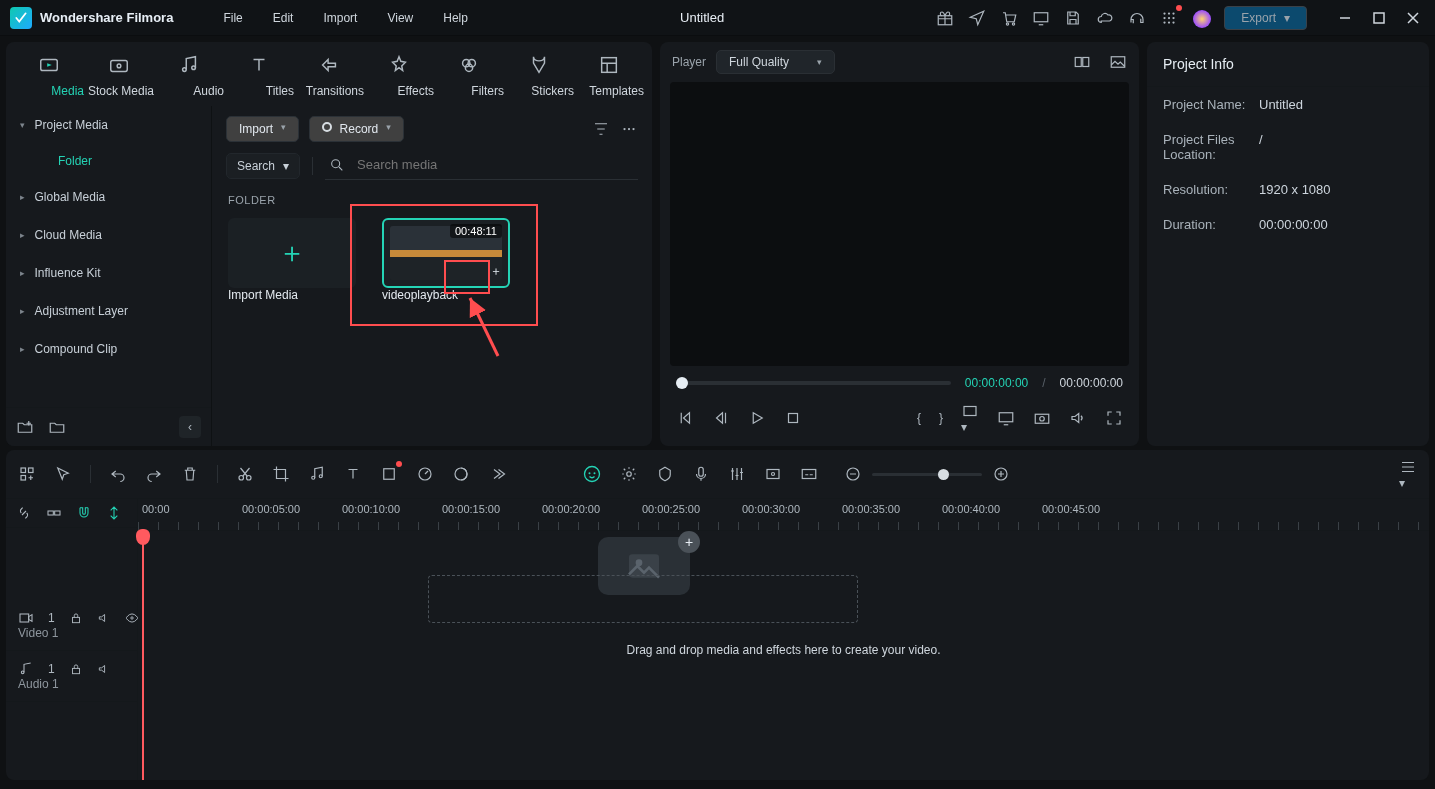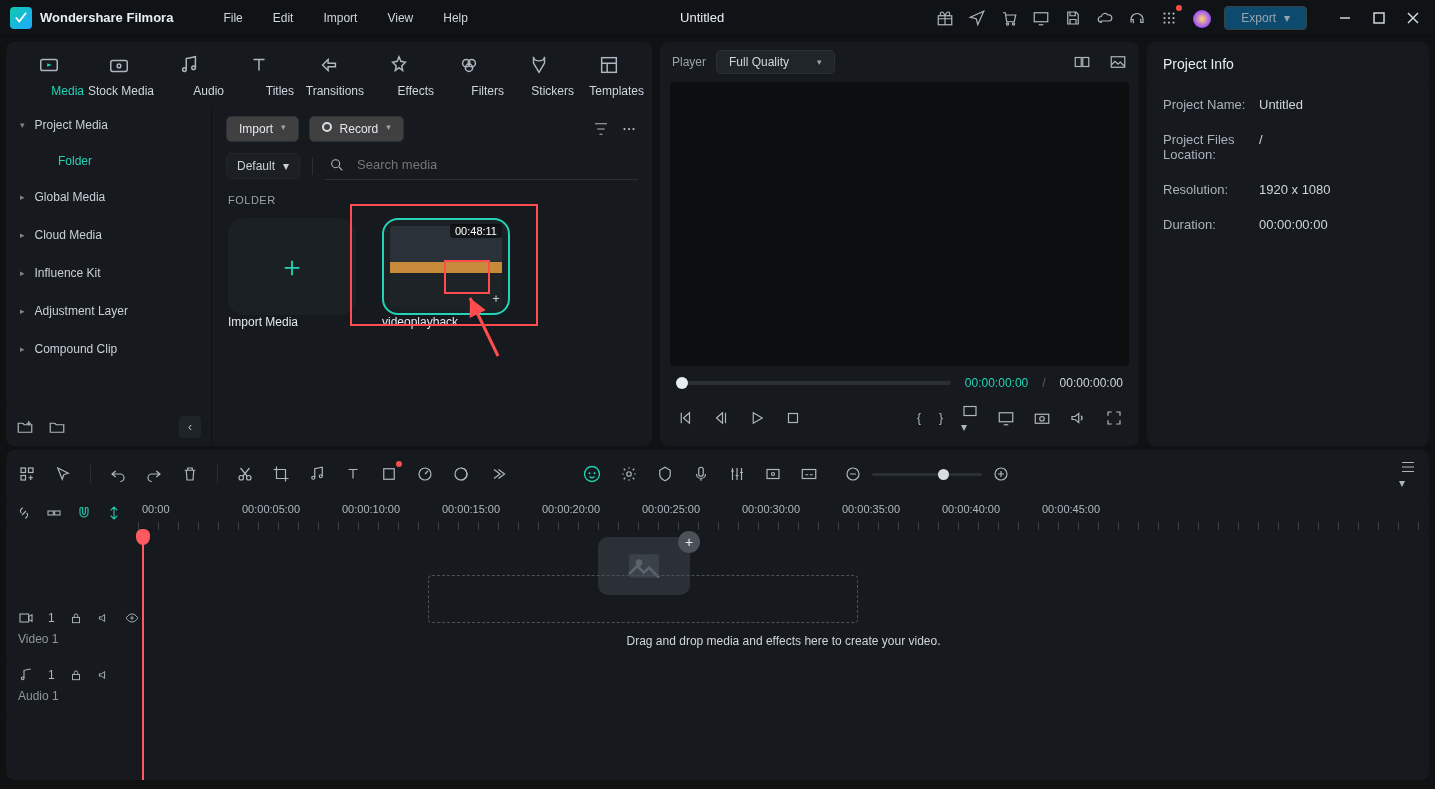--- a/index.html
+++ b/index.html
@@ -60,21 +60,21 @@
   .sort-icn,.more-icn{color:#aeb7bf}
 
   .mg-search{display:flex;align-items:center;gap:12px;padding:0 14px 8px 14px}
   .seg{background:#1b1f23;border:1px solid #22272c;border-radius:5px;padding:5px 10px;display:flex;align-items:center;gap:8px;color:#c8d0d8}
   .search-line{flex:1;display:flex;align-items:center;gap:10px;border-bottom:1px solid #2a2f34;padding:4px 0 6px 4px}
   .search-line input{background:transparent;border:none;outline:none;color:#c8d0d8;font-size:13px}
 
   .folder-label{padding:6px 16px 4px 16px;color:#9aa3ab;font-size:11px;letter-spacing:.5px}
   .thumbs{display:flex;gap:26px;padding:8px 16px;align-items:flex-start}
   .thumb{width:128px;text-align:left}
-  .thumb .box{width:128px;height:97px;border-radius:16px;background:#1b2024;display:flex;align-items:center;justify-content:center;position:relative}
+  .thumb .box{width:128px;height:70px;border-radius:6px;background:#1b2024;display:flex;align-items:center;justify-content:center;position:relative}
   .thumb .plus{color:var(--accent);font-size:28px}
   .thumb .cap{color:#e3e9ef}
   .vid-box{border:2px solid var(--accent);background:#23282d;overflow:hidden}
   .vid-inner{position:absolute;inset:6px;border-radius:3px;background:linear-gradient(180deg,#2a3138 0 44%,#c78a3a 44% 58%,#1e2327 58% 100%);}
   .vid-dur{position:absolute;top:4px;right:6px;background:rgba(0,0,0,.55);color:#fff;padding:1px 5px;font-size:11px;border-radius:3px}
   .hi-red{position:absolute;border:2px solid var(--red)}
   .arrow-red{position:absolute;color:var(--red)}
 
   
   .player-panel{flex:1;background:var(--panel);border-radius:8px;display:flex;flex-direction:column;min-width:0}
@@ -104,33 +104,33 @@
   .zoom{display:flex;align-items:center;gap:10px;margin-left:8px}
   .zoom .track{width:110px;height:3px;background:#2a2f34;border-radius:3px;position:relative}
   .zoom .knob{position:absolute;left:60%;top:-4px;width:11px;height:11px;border-radius:50%;background:#d7dde2}
 
   .tl-body{flex:1;display:flex;position:relative}
   .tl-left{width:132px;border-right:1px solid #14181b;display:flex;flex-direction:column}
   .tl-left-top{display:flex;gap:14px;padding:6px 10px;color:#aeb7bf;border-bottom:1px solid #14181b}
   .tl-left-top .gi{color:var(--accent)}
   .track-head{padding:10px 12px;border-bottom:1px solid #14181b}
   .track-head .icons{display:flex;gap:14px;color:#aeb7bf;align-items:center}
-  .track-head .lbl{color:#8e969e;margin-top:6px}
+  .track-head .lbl{color:#8e969e;}
 
   .tl-right{flex:1;position:relative}
   .ruler{height:32px;border-bottom:1px solid #14181b;position:relative;color:#aeb7bf}
   .ruler .maj{position:absolute;top:4px;font-size:11px}
   .ruler .ticks{position:absolute;bottom:0;left:0;right:0;height:8px;background:repeating-linear-gradient(90deg,#3a4046 0 1px,transparent 1px 20px)}
   .playhead{position:absolute;top:32px;bottom:0;width:2px;background:#ff5a5f;left:4px}
   .playhead::before{content:"";position:absolute;top:-2px;left:-6px;width:14px;height:16px;background:#ff5a5f;border-radius:6px 6px 50% 50%}
   .tracks-area{position:relative;height:240px}
   .dnd-box{position:absolute;left:290px;top:44px;width:430px;height:48px;border:1px dashed #4a5158;border-radius:4px}
   .dnd-icon{position:absolute;left:460px;top:6px;width:92px;height:58px;border-radius:10px;background:#2a3036;display:flex;align-items:center;justify-content:center}
   .dnd-plus{position:absolute;left:540px;top:0;width:22px;height:22px;border-radius:50%;background:#4a5158;color:#e6edf3;display:flex;align-items:center;justify-content:center;font-size:14px}
-  .dnd-text{position:absolute;left:0;right:0;top:103px;text-align:center;color:#cfd6dd}
+  .dnd-text{position:absolute;left:0;right:0;top:112px;text-align:center;color:#cfd6dd}
 
   .ic{stroke:#aeb7bf;stroke-width:1.6;fill:none}
   .sep{width:1px;height:18px;background:#2a2f34}
   .red-dot{width:6px;height:6px;border-radius:50%;background:var(--red);position:absolute;top:-4px;right:-4px}
   .rel{position:relative}
 </style>
 </head>
 <body>
 
 <div class="titlebar">
@@ -358,21 +358,21 @@
           <span class="more-icn">
               <svg width="18" height="18" viewBox="0 0 24 24">
                 <circle cx="6" cy="12" r="1.5" fill="#aeb7bf"></circle>
                 <circle cx="12" cy="12" r="1.5" fill="#aeb7bf"></circle>
                 <circle cx="18" cy="12" r="1.5" fill="#aeb7bf"></circle>
               </svg>
             </span>
         </div>
         <div class="mg-search">
           <div class="seg">
-              <span>Default</span>
+              <span>Search</span>
               <span class="chv">▾</span>
             </div>
           <div class="sep"></div>
           <div class="search-line">
             <span>
                 <svg width="16" height="16" viewBox="0 0 24 24">
                   <circle cx="10" cy="10" r="6" class="ic"></circle>
                   <path d="M15 15l5 5" class="ic"></path>
                 </svg>
               </span>

